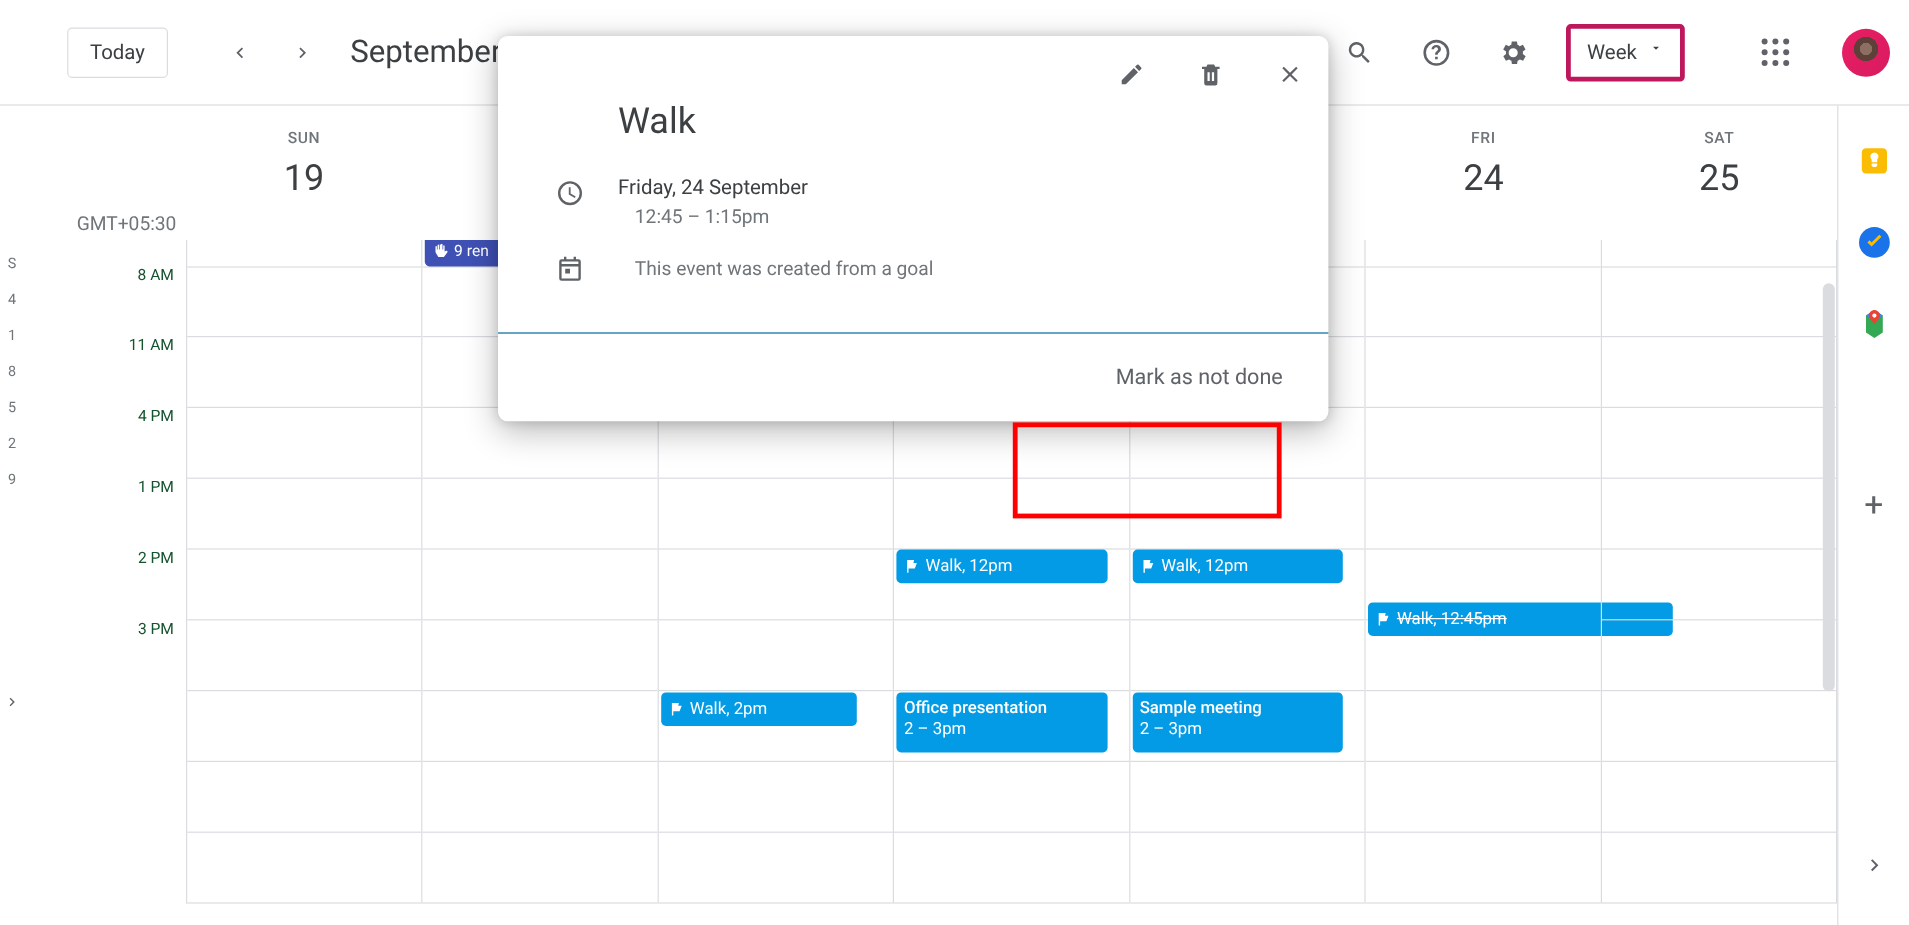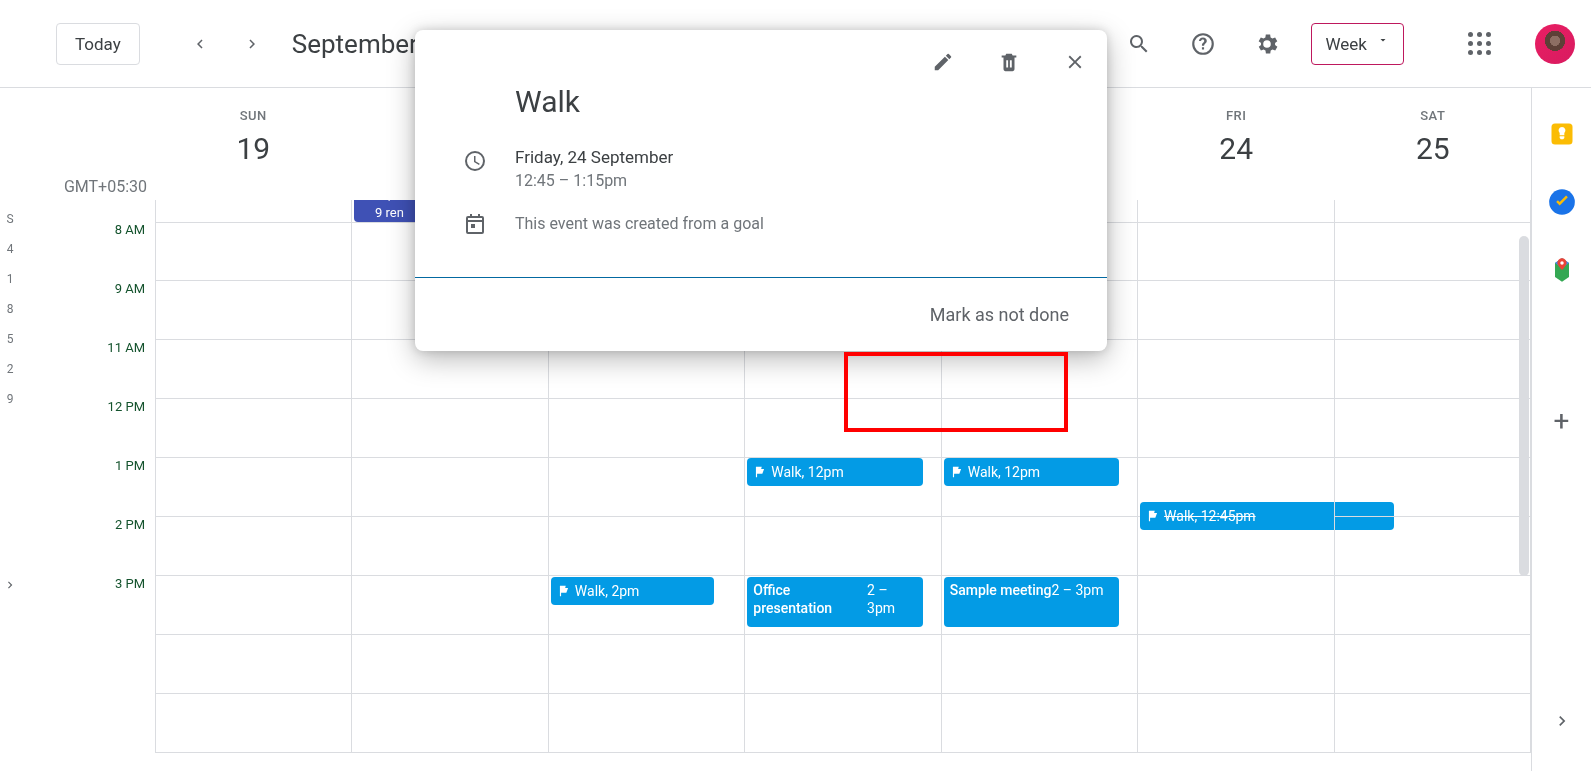--- a/index.html
+++ b/index.html
@@ -6,21 +6,21 @@
 body { width: 1591px; height: 771px; overflow: hidden; background: #fff; position: relative; color: #3c4043; }
 
 
 .header { height: 88px; display: flex; align-items: center; padding: 0 16px; border-bottom: 1px solid #dadce0; }
 .today-btn { border: 1px solid #dadce0; background: #fff; padding: 10px 18px; border-radius: 4px; font-size: 17px; color: #3c4043; cursor: pointer; margin-left: 40px; }
 .nav-arrows { display: flex; margin-left: 40px; gap: 12px; }
 .nav-arrow { width: 40px; height: 40px; display: flex; align-items: center; justify-content: center; border-radius: 50%; cursor: pointer; color: #5f6368; }
 .month-title { font-size: 26px; color: #3c4043; margin-left: 20px; font-weight: 400; }
 .header-right { margin-left: auto; display: flex; align-items: center; gap: 24px; }
 .header-icon { width: 40px; height: 40px; display: flex; align-items: center; justify-content: center; color: #5f6368; cursor: pointer; border-radius: 50%; }
-.view-select { border: 1px solid #be185d; background: #fff; padding: 10px 14px; border-radius: 4px; font-size: 17px; color: #3c4043; cursor: pointer; display: flex; align-items: flex-start; gap: 10px; }
+.view-select { border: 4px solid #be185d; background: #fff; padding: 10px 14px; border-radius: 4px; font-size: 17px; color: #3c4043; cursor: pointer; display: flex; align-items: flex-start; gap: 10px; }
 .apps-grid { display: grid; grid-template-columns: repeat(3, 5px); grid-template-rows: repeat(3, 5px); gap: 4px; cursor: pointer; margin-left: 40px; }
 .apps-dot { width: 5px; height: 5px; background: #5f6368; border-radius: 50%; }
 .avatar { width: 40px; height: 40px; border-radius: 50%; background: linear-gradient(135deg, #e91e63 0%, #d81b60 100%); margin-left: 20px; cursor: pointer; position: relative; overflow: hidden; }
 .avatar::after { content:''; position:absolute; inset:4px; border-radius:50%; background: radial-gradient(circle at 50% 40%, #8d6e63 20%, #5d4037 21%, #5d4037 40%, transparent 41%); }
 
 
 .main { display: flex; height: calc(771px - 88px); }
 .left-strip { width: 20px; border-right: 0; display: flex; flex-direction: column; align-items: center; padding-top: 120px; gap: 8px; font-size: 12px; color: #70757a; }
 .left-strip .mc { height: 22px; display:flex; align-items:center; }
 .calendar-area { flex: 1; display: flex; flex-direction: column; position: relative; }
@@ -39,40 +39,40 @@
 .time-col { width: 135px; }
 .time-slot { height: 59px; text-align: right; padding-right: 10px; font-size: 13px; color: #14532d; position: relative; top: -8px; }
 .day-col { flex: 1; border-left: 1px solid #dadce0; position: relative; }
 .hour-line { height: 59px; border-bottom: 1px solid #dadce0; }
 .hour-line.first { border-top: 1px solid #dadce0; }
 
 
 .event { position: absolute; left: 2px; right: 2px; border-radius: 4px; padding: 4px 6px; font-size: 14px; color: #fff; cursor: pointer; display: flex; align-items: center; gap: 4px; overflow: hidden; }
 .event.blue { background: #039be5; }
 .event.navy { background: #3f51b5; }
-.event.allday { top: -14px; height: 24px; border-radius: 4px; font-size: 13px; padding: 2px 6px; flex-direction: column; }
-.event-multi { flex-direction: row; align-items: flex-start; gap: 0; line-height: 1.3; }
+.event.allday { top: -14px; height: 24px; border-radius: 4px; font-size: 13px; padding: 2px 6px; }
+.event-multi { flex-direction: column; align-items: flex-start; gap: 0; line-height: 1.3; }
 .event-multi .line1 { font-weight: 500; }
 
 
 .side-panel { width: 60px; border-left: 1px solid #dadce0; display: flex; flex-direction: column; align-items: center; padding-top: 32px; gap: 40px; position: relative; }
 .side-icon { width: 28px; height: 28px; cursor: pointer; display: flex; align-items: center; justify-content: center; }
 .side-plus { font-size: 28px; color: #5f6368; cursor: pointer; }
 .side-arrow { position: absolute; bottom: 40px; color: #5f6368; cursor: pointer; }
 
 
 .popup { position: absolute; left: 415px; top: 30px; width: 692px; background: #fff; border-radius: 8px; box-shadow: 0 8px 28px rgba(0,0,0,0.28), 0 0px 10px rgba(0,0,0,0.15); z-index: 100; overflow: visible; }
 .popup-actions { display: flex; justify-content: flex-end; padding: 14px 14px 0 0; gap: 30px; }
 .popup-icon-btn { width: 36px; height: 36px; display: flex; align-items: center; justify-content: center; color: #5f6368; cursor: pointer; border-radius: 50%; }
 .popup-body { padding: 4px 40px 24px 100px; position: relative; }
 .popup-title { font-size: 30px; color: #3c4043; font-weight: 400; margin-bottom: 28px; margin-left: 0; }
 .popup-row { display: flex; align-items: flex-start; margin-bottom: 20px; position: relative; }
 .popup-row-icon { position: absolute; left: -52px; top: 2px; color: #5f6368; }
 .popup-row-text { font-size: 17px; color: #3c4043; }
-.popup-row-sub { font-size: 16px; color: #70757a; margin-top: 4px; }
+.popup-row-sub { font-size: 16px; color: #70757a; margin-top: 4px; margin-left: 14px; }
 .popup-footer { border-top: 1px solid #0369a1; padding: 18px 26px; display: flex; justify-content: flex-end; position: relative; }
 .mark-done-btn { font-size: 18px; color: #5f6368; cursor: pointer; padding: 8px 12px; }
 
 .highlight-box { position: absolute; border: 4px solid #ff0000; z-index: 200; pointer-events: none; }
 
 
 .scroll-ind { position: absolute; right: 62px; top: 236px; width: 10px; height: 340px; background: #dadce0; border-radius: 5px; }
 
 svg { display: block; }
 </style>
@@ -176,23 +176,22 @@
           <div class="day-name">SAT</div>
           <div class="day-num">25</div>
         </div>
     </div>
 
     <div class="grid-scroll">
       <div class="grid">
         <div class="time-col">
           <div style="height:30px;"></div>
           <div class="time-slot">8 AM</div>
-          <div class="time-slot">9 AM</div>
           <div class="time-slot">11 AM</div>
-          <div class="time-slot">12 PM</div>
+          <div class="time-slot">4 PM</div>
           <div class="time-slot">1 PM</div>
           <div class="time-slot">2 PM</div>
           <div class="time-slot">3 PM</div>
         </div>
 
         <div class="day-col">
           <div style="height:22px;"></div>
           <div class="hour-line first"></div>
             <div class="hour-line"></div>
             <div class="hour-line"></div>

